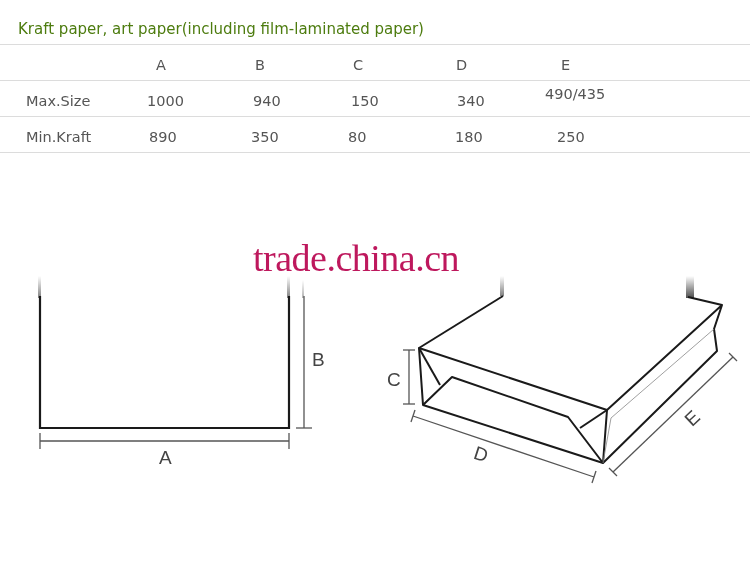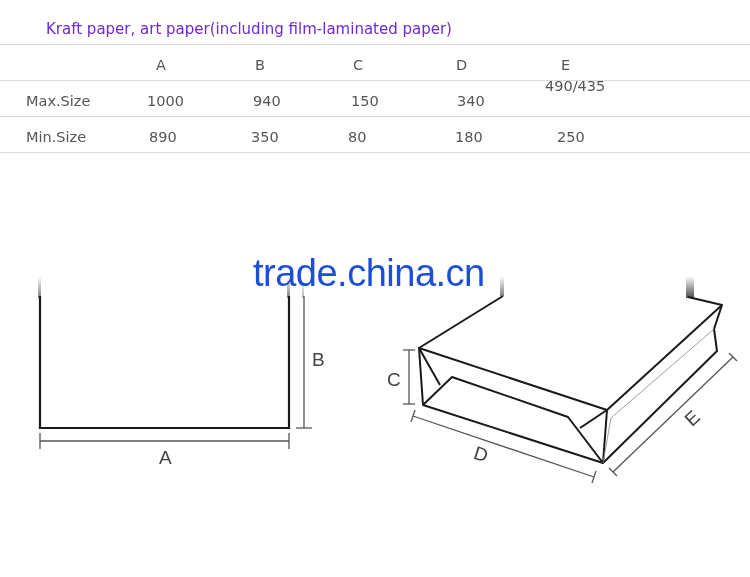--- a/index.html
+++ b/index.html
@@ -1,25 +1,25 @@
 <!DOCTYPE html>
 <html><head>
 <meta charset="utf-8">
 <style>
   html, body { margin:0; padding:0; background:#ffffff; }
   body { width:750px; height:577px; position:relative; overflow:hidden;
          font-family:"DejaVu Sans", sans-serif; color:#4a4a4a; }
-  .title { position:absolute; left:18px; top:20px; font-size:15px; color:#6d28d9;margin-left:28px; }
+  .title { position:absolute; left:18px; top:20px; font-size:15px; color:#4d7c0f; }
   .hline { position:absolute; left:0; width:750px; height:1px; background:#dcdcdc; }
   .cell { position:absolute; font-size:14.5px; color:#555; white-space:nowrap; }
   .rowlabel { left:26px; }
   svg.diagram { position:absolute; left:0; top:0; }
   .lbl { font-family:"Liberation Sans", sans-serif; font-size:19px; fill:#444; }
-  .wm { position:absolute; left:253px; top:252px; font-family:Liberation Sans, sans-serif;
-        font-size:38px; color:#1d4ed8; letter-spacing:-0.5px; }
+  .wm { position:absolute; left:253px; top:236px; font-family:Liberation Serif, serif;
+        font-size:38px; color:#be185d; letter-spacing:-0.5px; }
 </style>
 </head>
 <body>
 
 <div>
   <div class="title">Kraft paper, art paper(including film-laminated paper)</div>
   <div class="hline" style="top:44px"></div>
 
   <div>
     <div class="cell" style="left:156px;top:57px">A</div>
@@ -29,26 +29,26 @@
     <div class="cell" style="left:561px;top:57px">E</div>
   </div>
   <div class="hline" style="top:80px"></div>
 
   <div>
     <div class="cell rowlabel" style="top:93px">Max.Size</div>
     <div class="cell" style="left:147px;top:93px">1000</div>
     <div class="cell" style="left:253px;top:93px">940</div>
     <div class="cell" style="left:351px;top:93px">150</div>
     <div class="cell" style="left:457px;top:93px">340</div>
-    <div class="cell" style="left:545px;top:78px">490/435</div>
+    <div class="cell" style="left:545px;top:86px">490/435</div>
   </div>
   <div class="hline" style="top:116px"></div>
 
   <div>
-    <div class="cell rowlabel" style="top:129px">Min.Size</div>
+    <div class="cell rowlabel" style="top:129px">Min.Kraft</div>
     <div class="cell" style="left:149px;top:129px">890</div>
     <div class="cell" style="left:251px;top:129px">350</div>
     <div class="cell" style="left:348px;top:129px">80</div>
     <div class="cell" style="left:455px;top:129px">180</div>
     <div class="cell" style="left:557px;top:129px">250</div>
   </div>
   <div class="hline" style="top:152px"></div>
 </div>
 
 <div class="wm">trade.china.cn</div>

